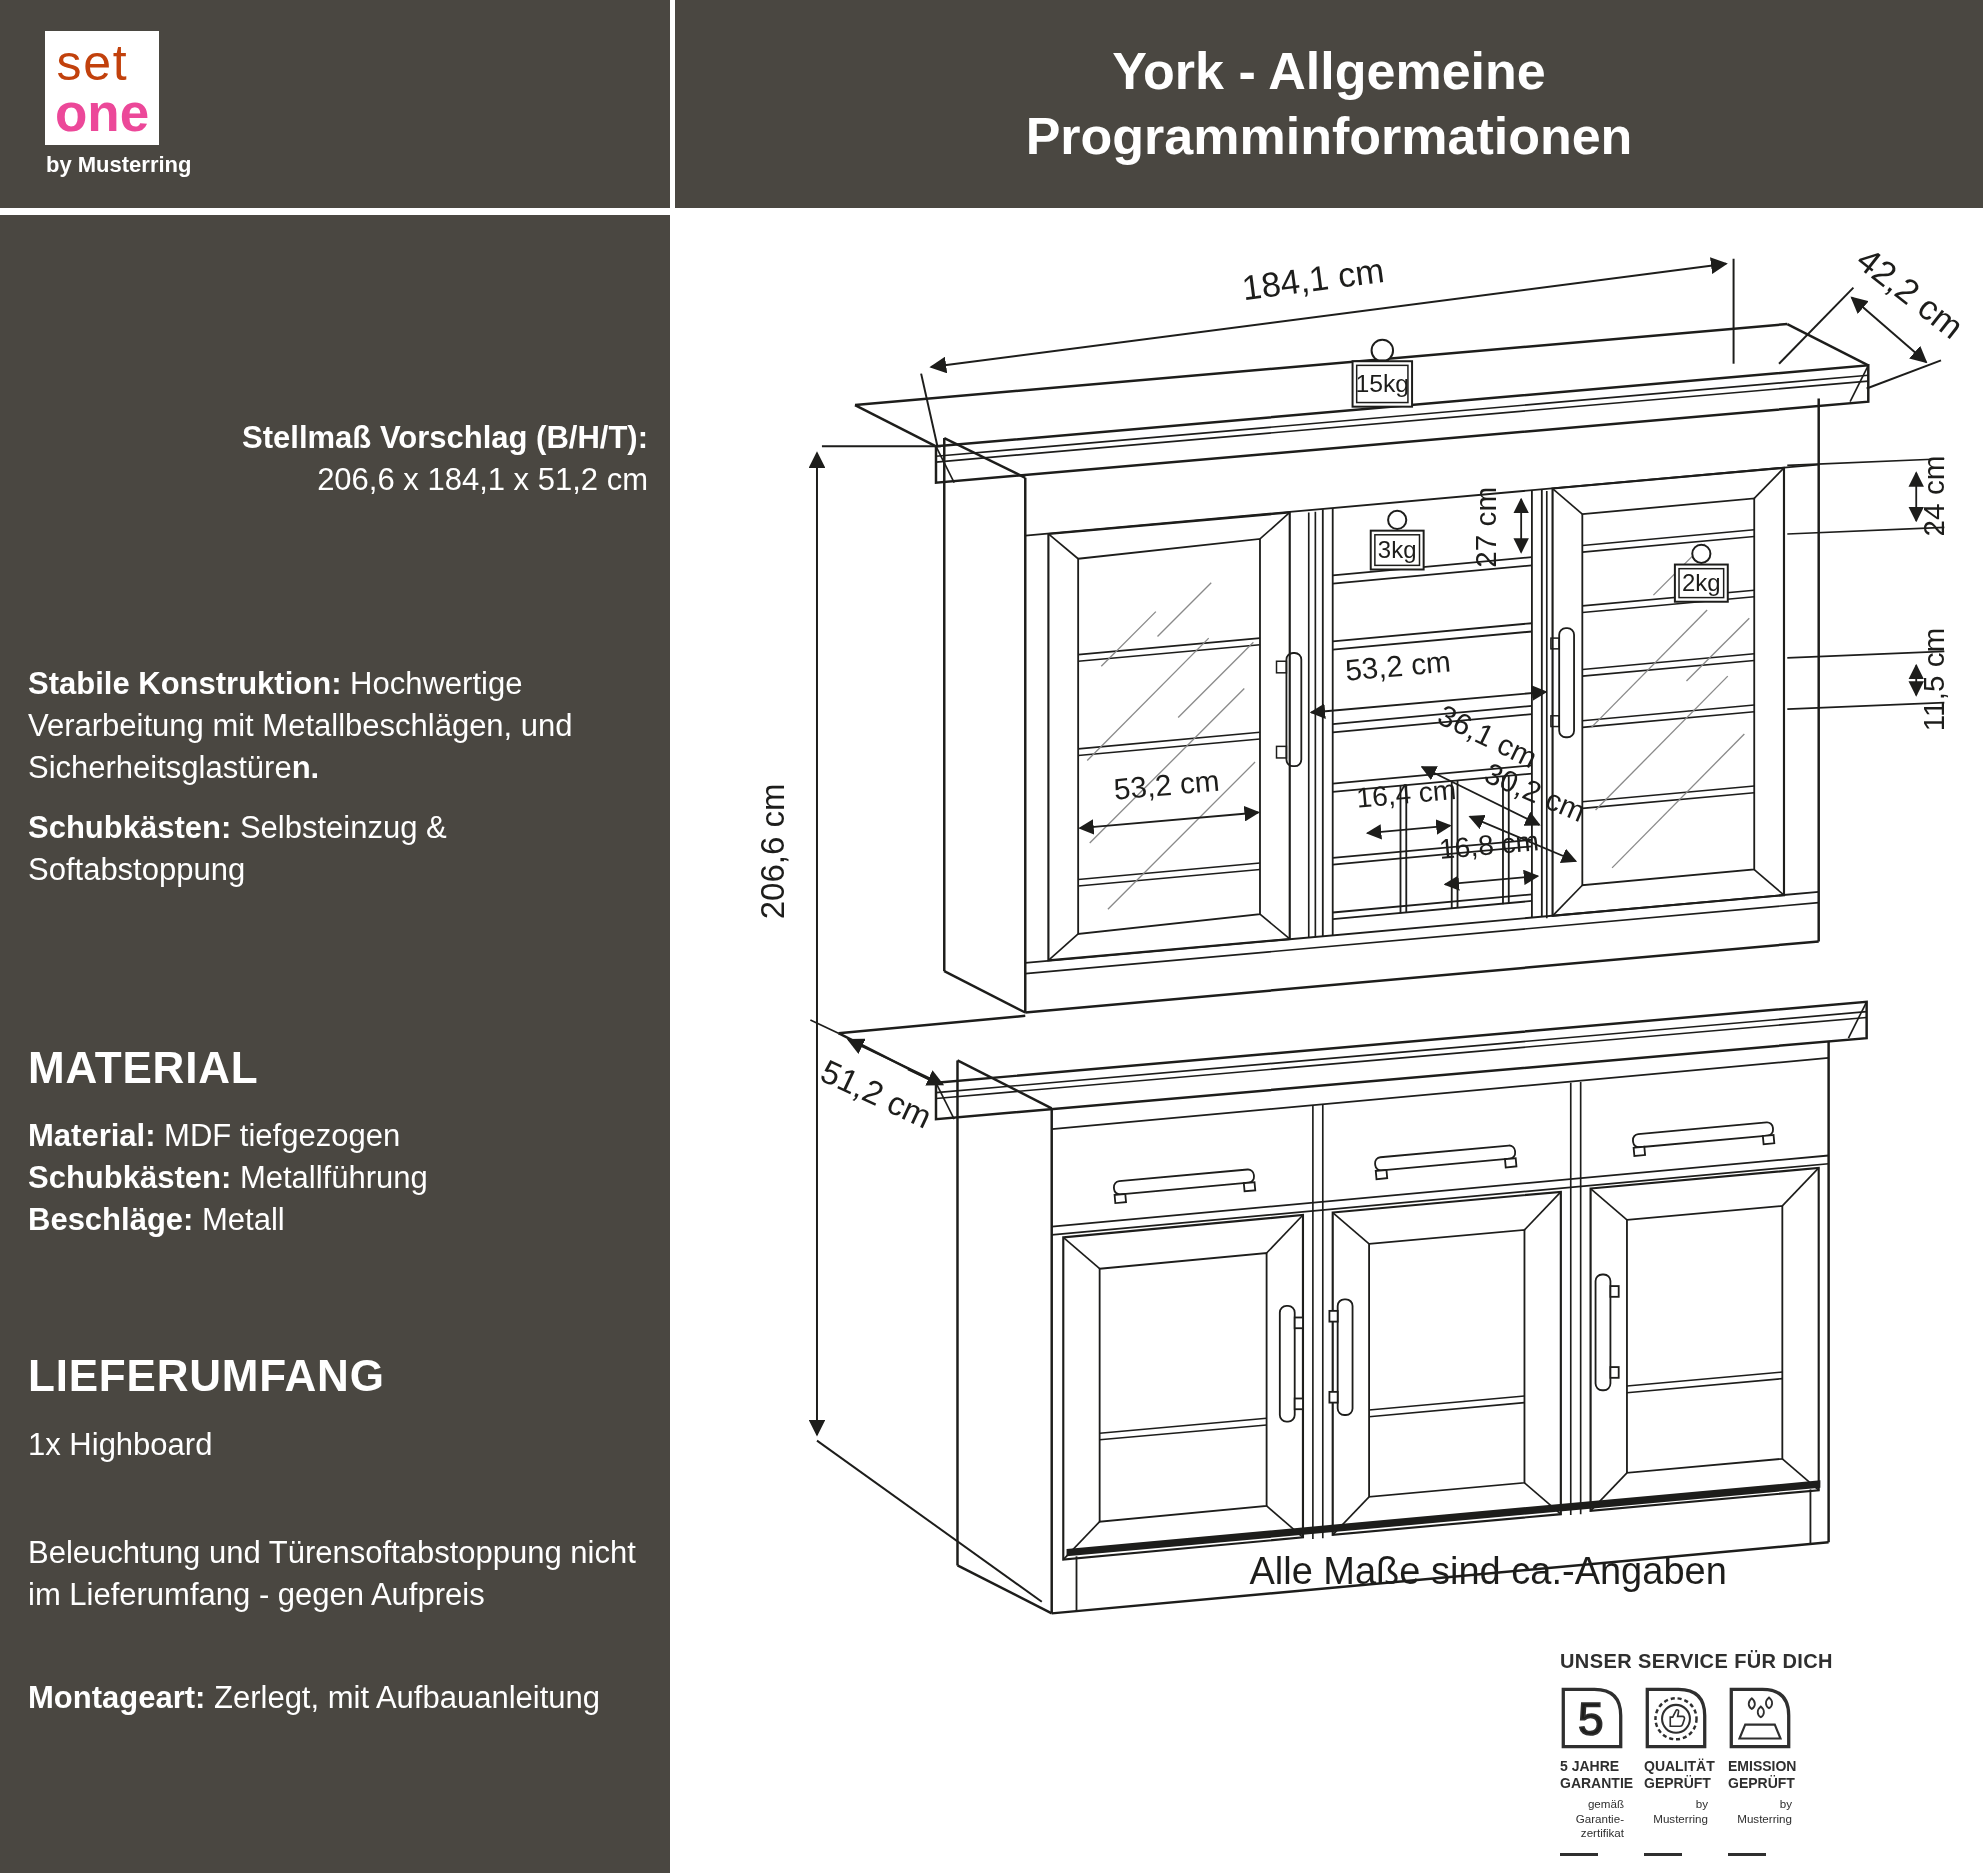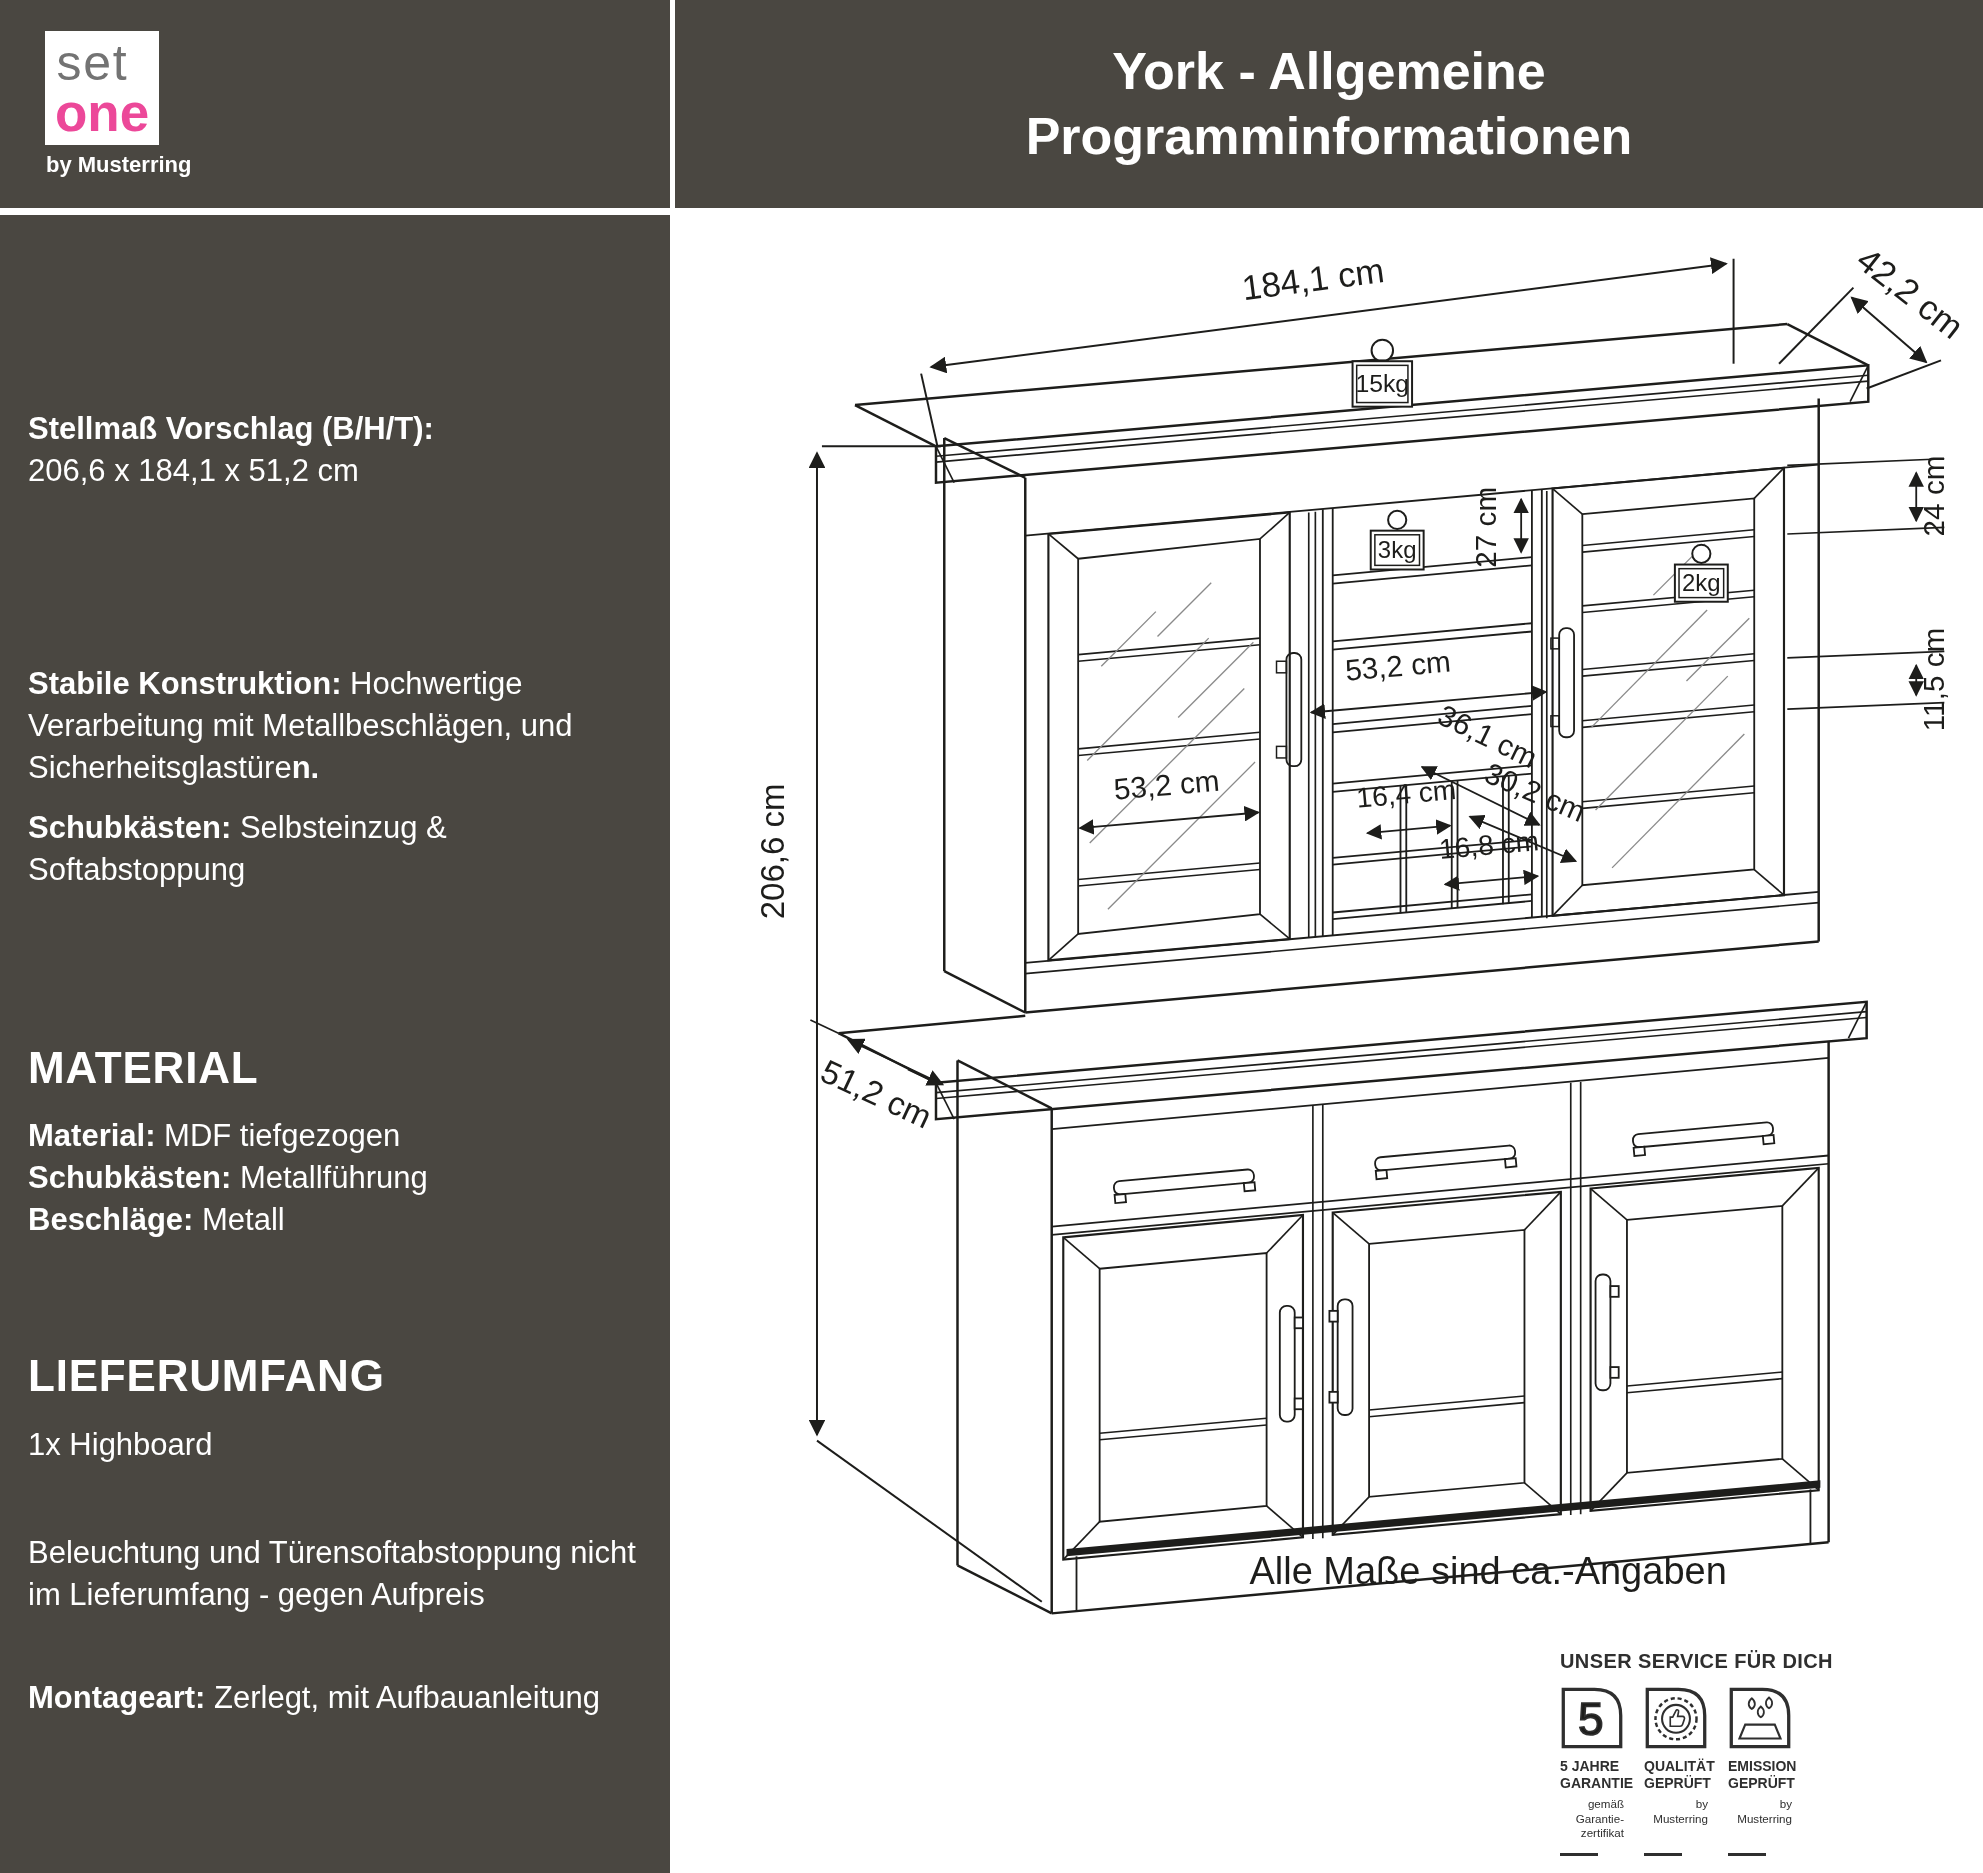--- a/index.html
+++ b/index.html
@@ -2,21 +2,21 @@
 <html style="font-size:13.2px"><head>
 <meta charset="utf-8">
 <style>
   html,body{margin:0;padding:0;background:#fff;}
   .page{position:relative;width:1984px;height:1874px;background:#ffffff;overflow:hidden;
         font-family:"Liberation Sans",sans-serif;color:#fff;}
   
   .sidebar{position:absolute;left:0;top:0;width:670px;height:1874px;background:#4a4741;}
   .logo-square{position:absolute;left:45px;top:31px;width:114px;height:114px;background:#fff;
                padding:0;box-sizing:border-box;}
-  .logo-set{position:absolute;left:11.6px;top:6.6px;font-size:50px;letter-spacing:1.7px;color:#737373;line-height:1;}
+  .logo-set{position:absolute;left:11.6px;top:6.6px;font-size:50px;letter-spacing:1.7px;color:#c2410c;line-height:1;}
   .logo-one{position:absolute;left:10px;top:55px;font-size:53px;font-weight:700;color:#ec4899;line-height:1;}
   .logo-by{position:absolute;left:46px;top:152px;font-size:22px;font-weight:700;color:#fff;}
   .side-rule{position:absolute;left:0;top:208px;width:670px;height:6.6px;background:#fff;}
   .sec{position:absolute;left:28px;width:620px;color:#fff;}
   .sec h2{margin:0;font-size:44px;font-weight:700;letter-spacing:0.8px;}
   .para{font-size:31px;line-height:1.36;}
   .b{font-weight:700;}
   
   .header{position:absolute;left:675px;top:0;width:1308px;height:208px;background:#4a4741;
           display:flex;flex-direction:column;align-items:center;justify-content:center;}
@@ -41,21 +41,21 @@
 
   <div class="sidebar">
     <div class="logo-square">
       <span class="logo-set">set</span>
       <span class="logo-one">one</span>
     </div>
     <div class="logo-by">by Musterring</div>
     <div class="side-rule"></div>
 
     <div class="sec" style="top:403px;">
-      <div class="para" style="margin-top:5px;">
+      <div class="para" style="margin-top:14px;text-align:right;">
         <span class="b">Stellmaß Vorschlag (B/H/T):</span><br>
         <span>206,6 x 184,1 x 51,2 cm</span>
       </div>
     </div>
 
     <div class="sec" style="top:651px;">
       <div class="para" style="margin-top:11.6px;width:616px;">
         <span class="b">Stabile Konstruktion:</span><span> Hochwertige Verarbeitung mit Metallbeschlägen, und Sicherheitsglastüre</span><span class="b">n.</span>
       </div>
       <div class="para" style="margin-top:18px;width:579px;">

